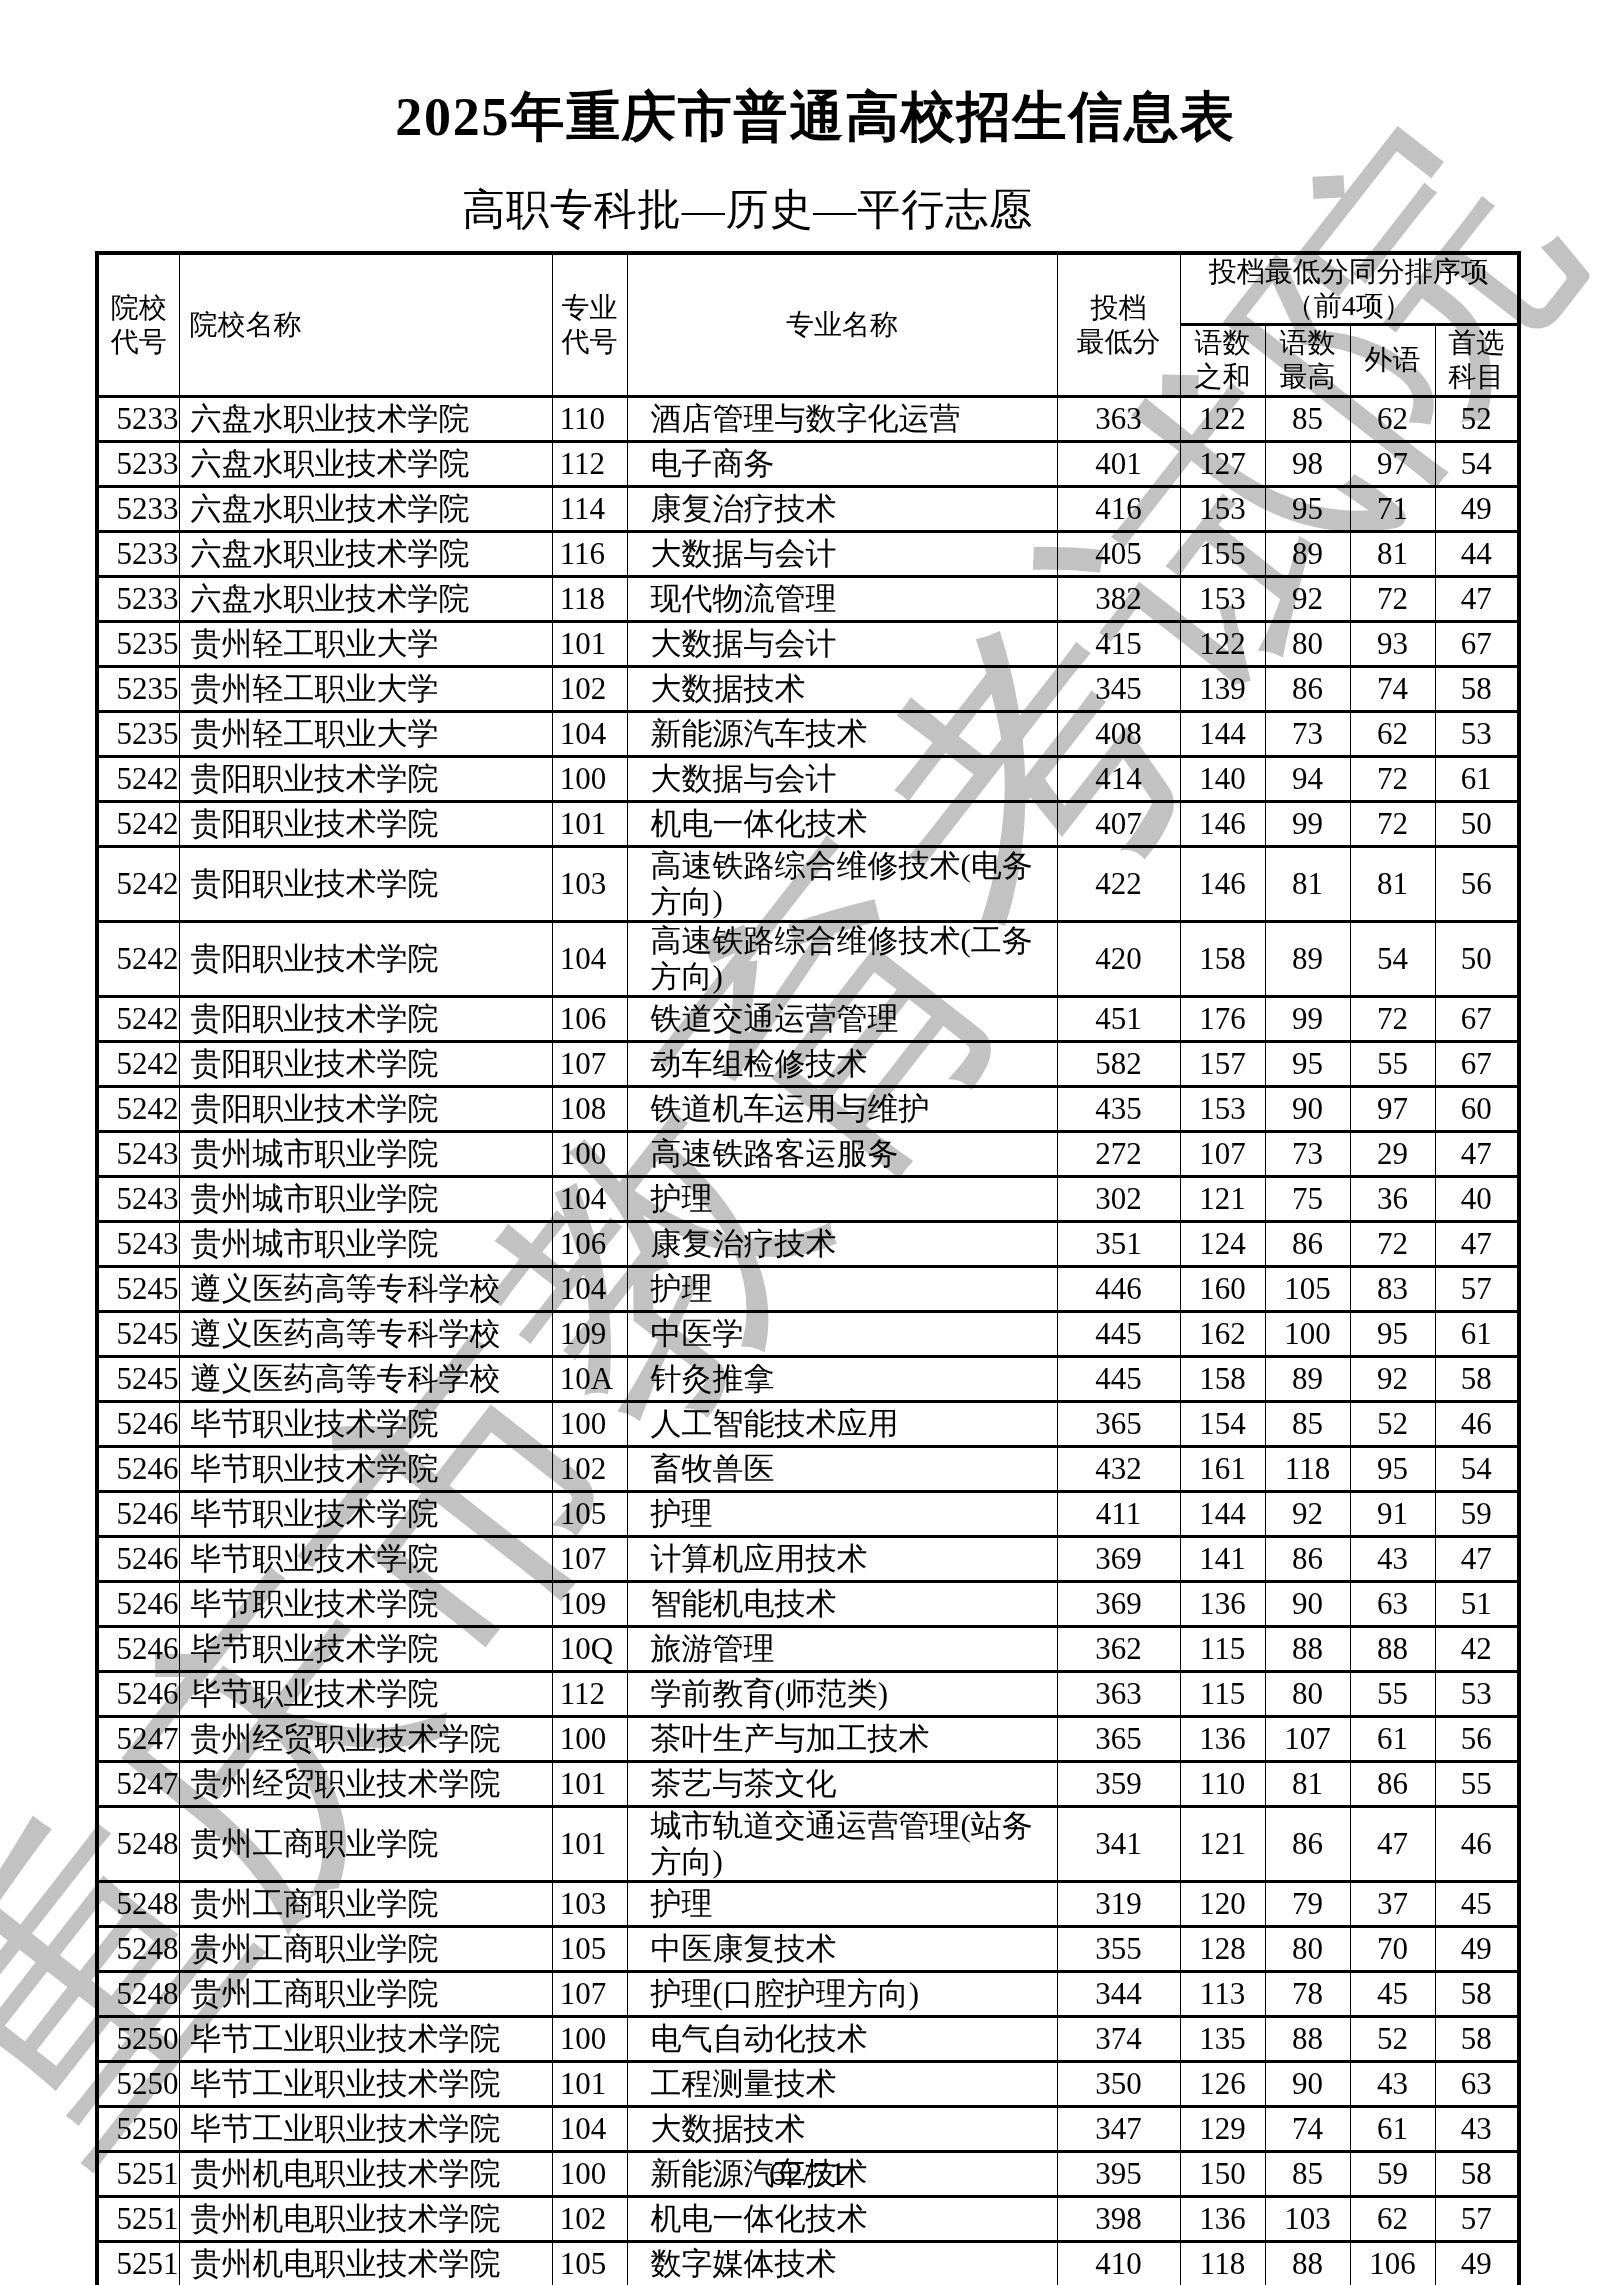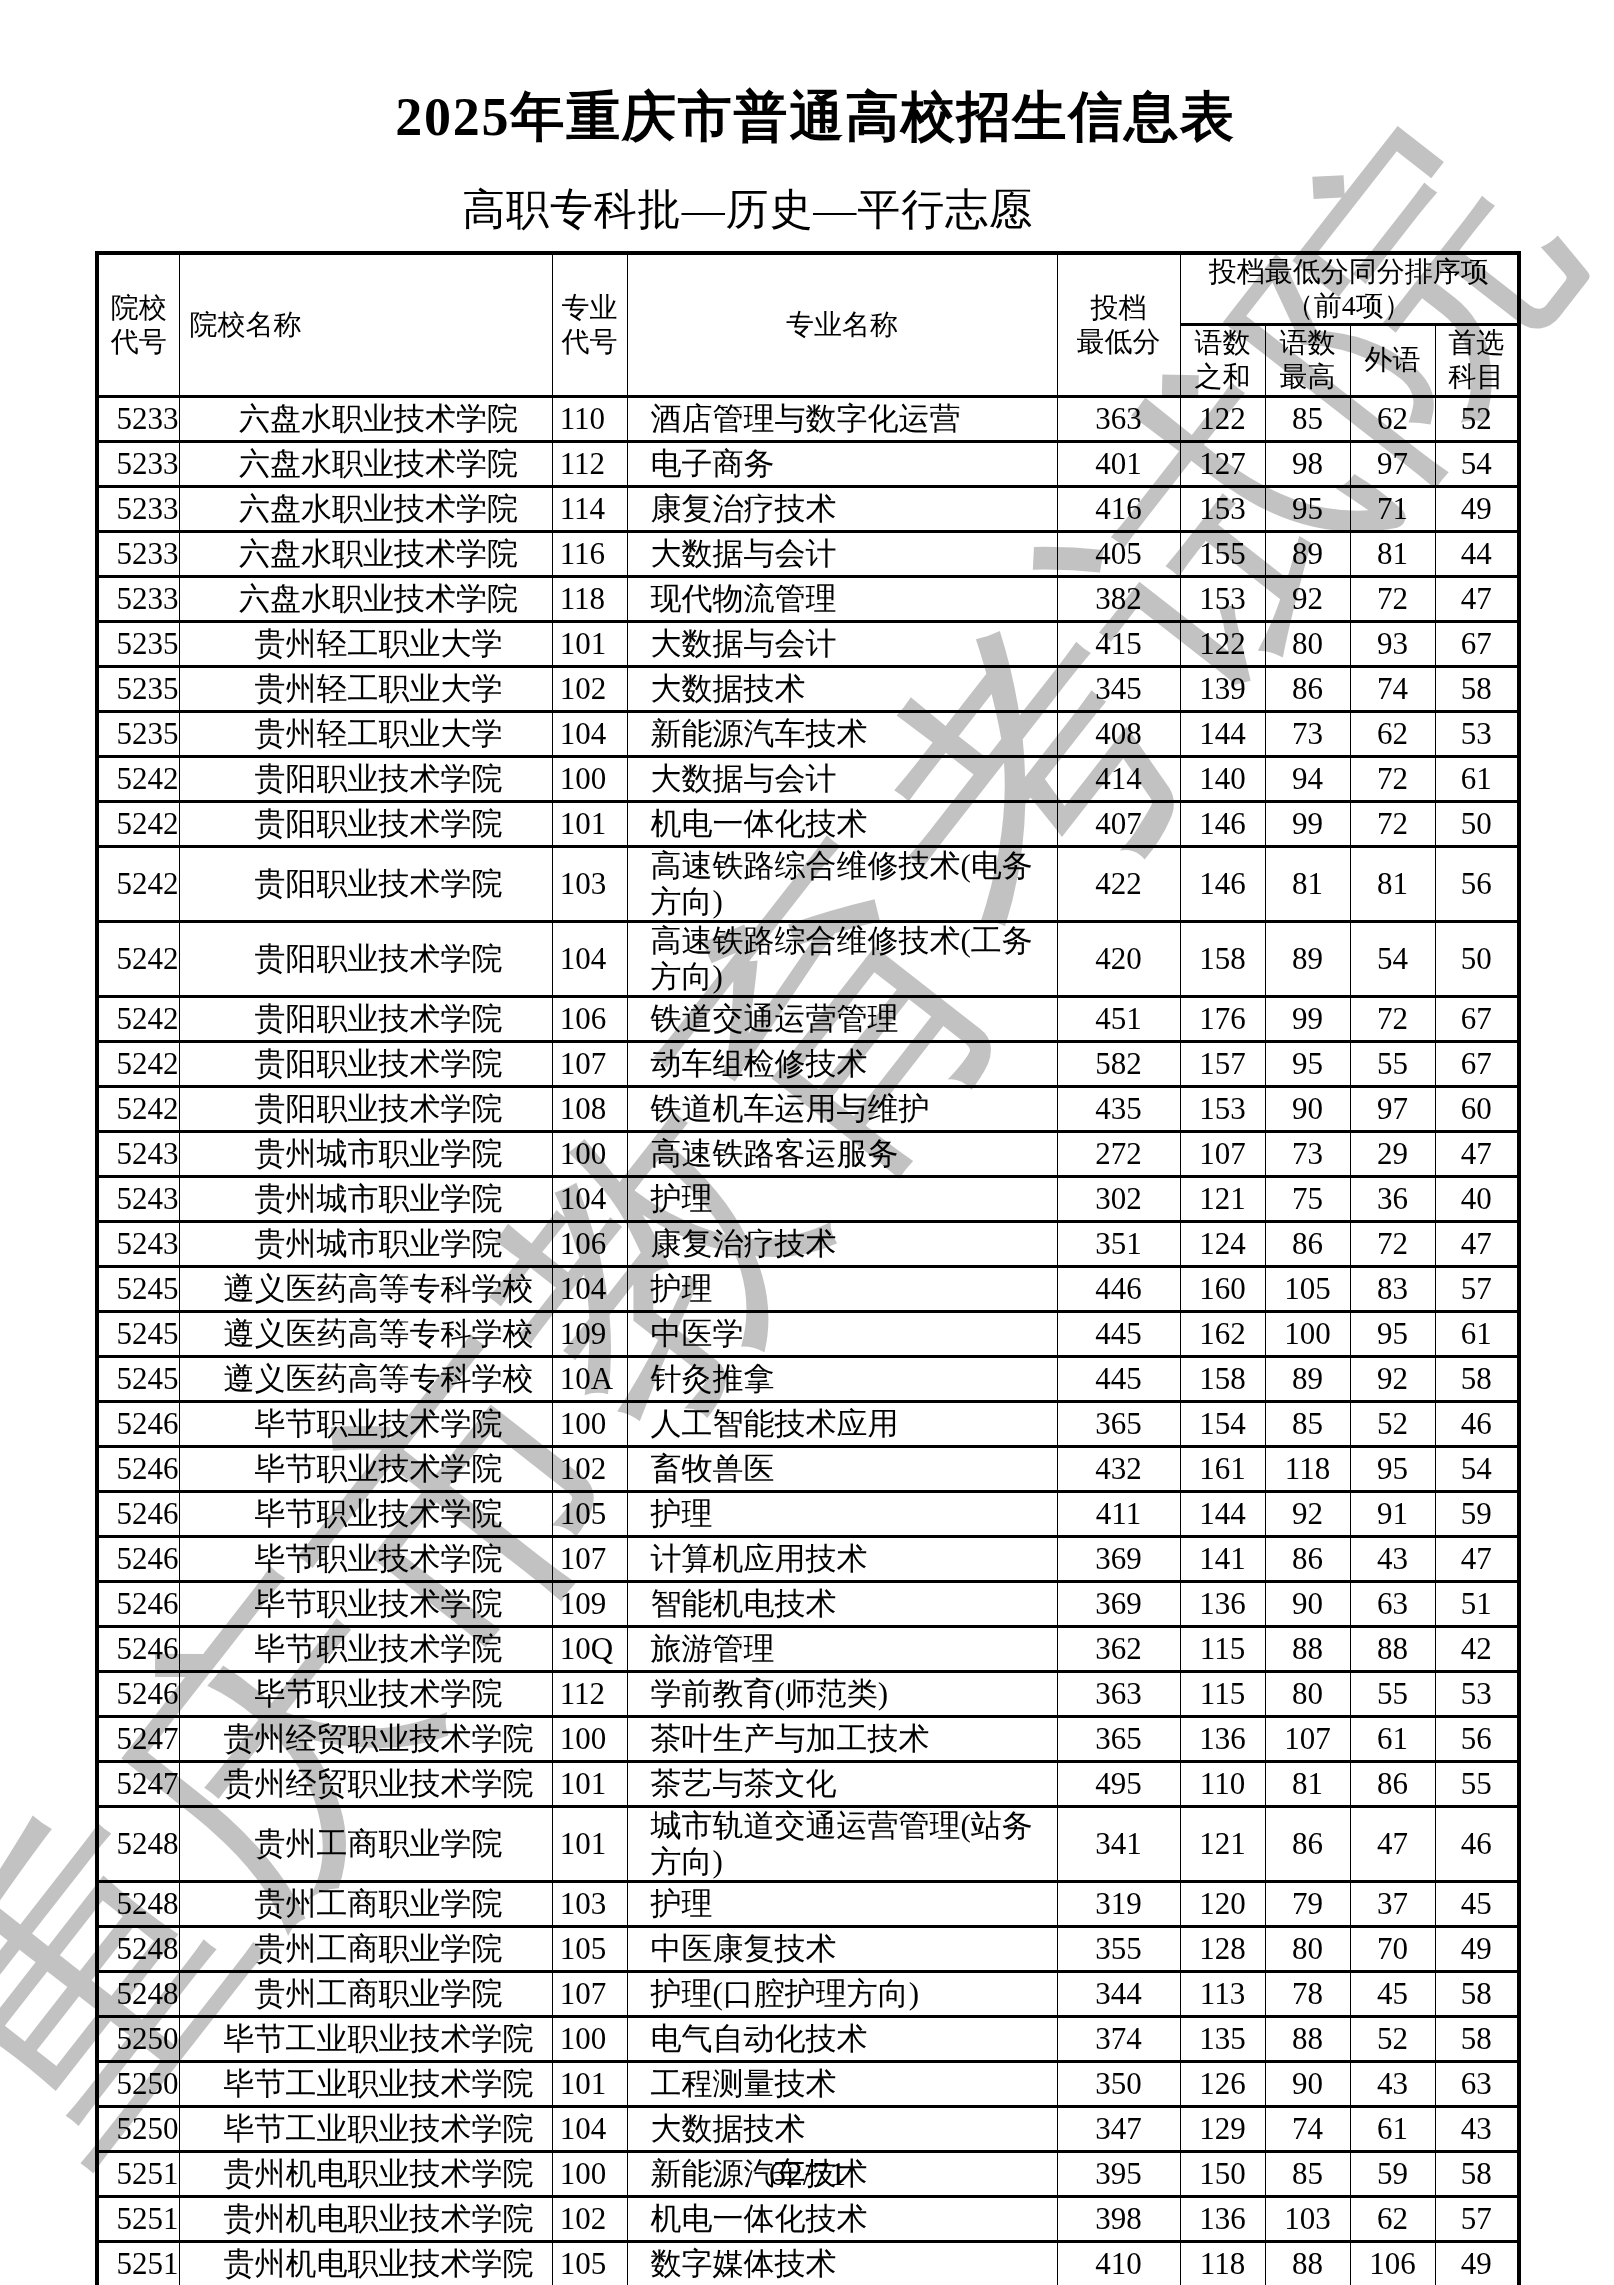--- a/index.html
+++ b/index.html
@@ -41,21 +41,21 @@
   .score-table thead th{
     font-weight:normal;font-size:28px;line-height:1.22;
     text-align:center;white-space:pre-line;margin-top:34px;
   }
   .score-table thead tr.hr1{height:68px;}
   .score-table thead tr.hr2{height:71px;}
   .score-table th.h-college-name{text-align:left;padding-left:10px;}
   .score-table tbody tr{height:37px;}
   .score-table tbody td{font-size:31px;}
   .score-table td.c0{text-align:right;}
-  .score-table td.c1{text-align:center;padding-left:26px;white-space:nowrap;}
+  .score-table td.c1{text-align:left;padding-left:11px;white-space:nowrap;}
   .score-table td.c2{text-align:left;padding-left:7.2px;}
   .score-table td.c3{text-align:left;padding-left:23px;line-height:36px;}
   .score-table td.c4,.score-table td.c5,.score-table td.c6,
   .score-table td.c7,.score-table td.c8{text-align:center;}
   .footer{
     position:absolute;top:2155px;left:0;width:1615px;
     text-align:center;font-size:34px;z-index:1;
   }
 </style>
 </head>
@@ -419,21 +419,21 @@
         <td class="c5">136</td>
         <td class="c6">107</td>
         <td class="c7">61</td>
         <td class="c8">56</td>
       </tr>
       <tr>
         <td class="c0">5247</td>
         <td class="c1">贵州经贸职业技术学院</td>
         <td class="c2">101</td>
         <td class="c3">茶艺与茶文化</td>
-        <td class="c4">495</td>
+        <td class="c4">359</td>
         <td class="c5">110</td>
         <td class="c6">81</td>
         <td class="c7">86</td>
         <td class="c8">55</td>
       </tr>
       <tr>
         <td class="c0">5248</td>
         <td class="c1">贵州工商职业学院</td>
         <td class="c2">101</td>
         <td class="c3">城市轨道交通运营管理(站务方向)</td>

